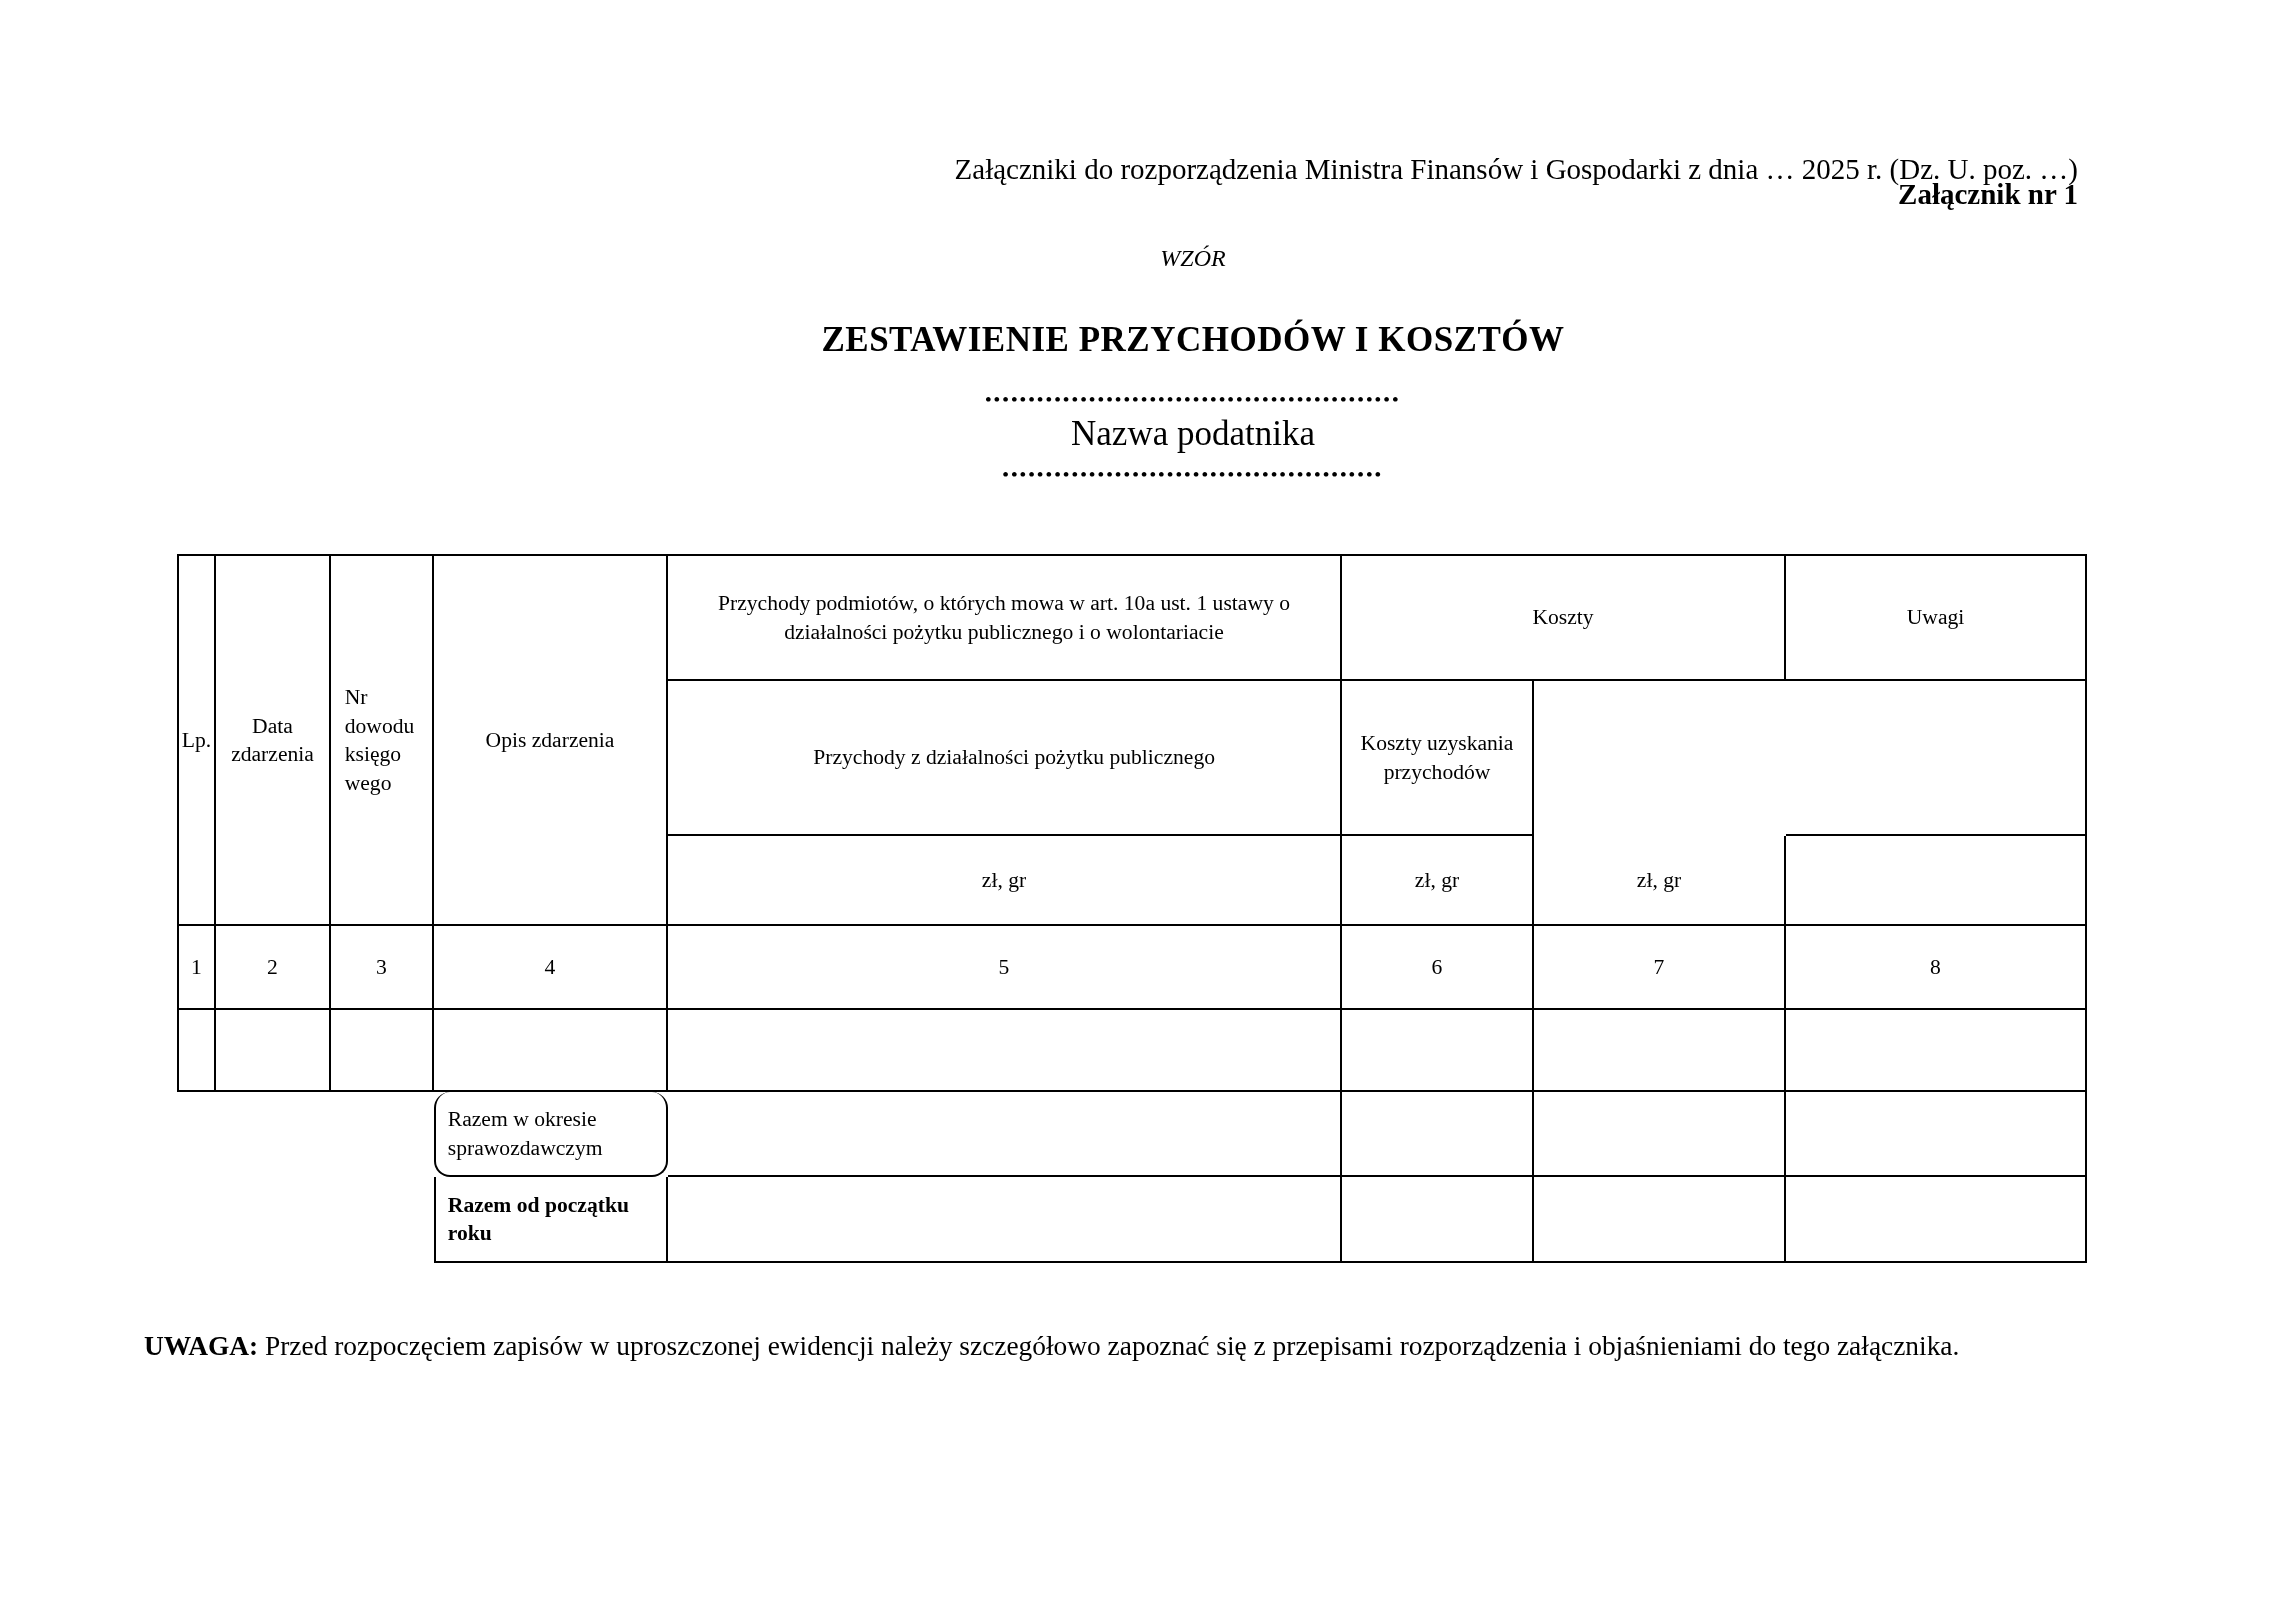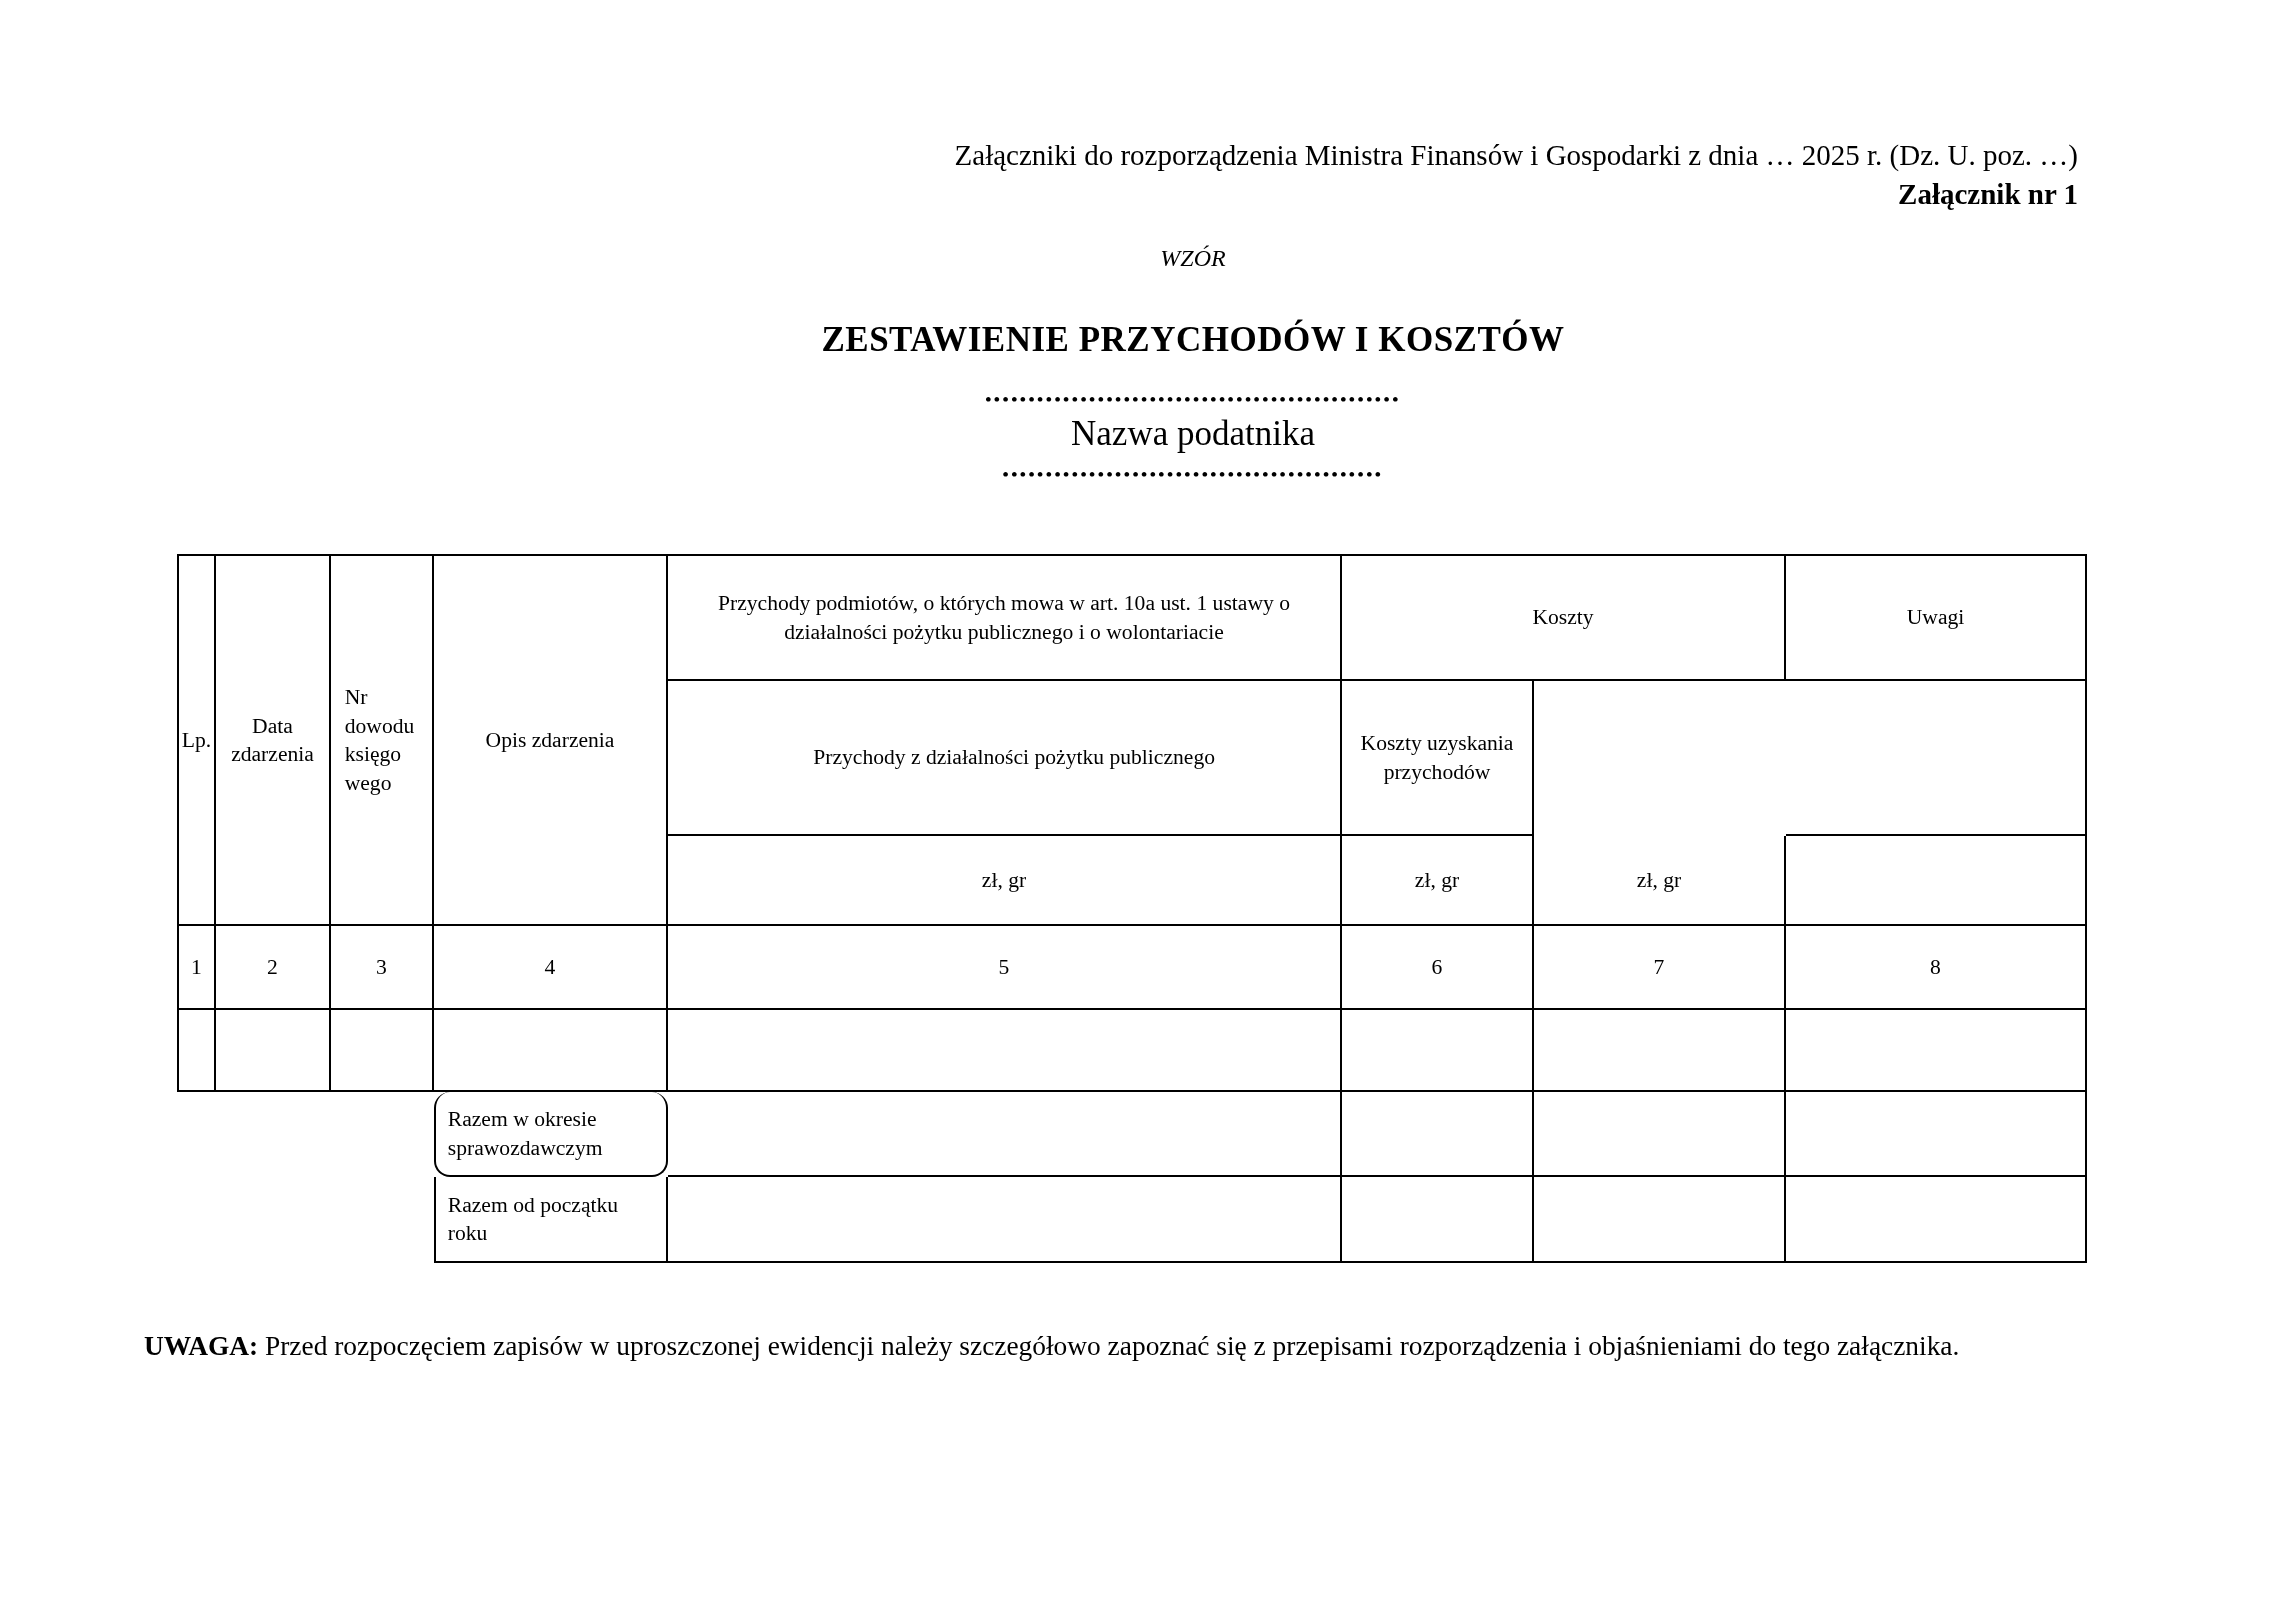--- a/index.html
+++ b/index.html
@@ -7,21 +7,21 @@
     width:2293px;height:1621px;
     background:#ffffff;
     font-family:"Liberation Serif", serif;
     color:#000;
     position:relative;
     overflow:hidden;
   }
   .abs{position:absolute;}
   .right-block{right:215px;text-align:right;white-space:nowrap;}
   .center-block{left:93px;right:0;text-align:center;}
-  .attachment-note{top:139px;font-size:29px;}
+  .attachment-note{top:153px;font-size:29px;}
   .attachment-number{top:178px;font-size:29px;font-weight:bold;}
   .wzor{top:245px;font-size:24px;font-style:italic;}
   .main-title{top:320px;font-size:35px;font-weight:bold;letter-spacing:0.5px;}
   .dots{font-size:17.6px;font-weight:bold;letter-spacing:2.5px;line-height:19.6px;}
   .dots-top{top:390px;}
   .taxpayer-label{top:414px;font-size:35px;}
   .dots-bottom{top:465px;}
 
   
   .grid{
@@ -36,21 +36,21 @@
     border-right:2.9px solid #000;
     border-bottom:2.9px solid #000;
     display:flex;align-items:center;justify-content:center;
     text-align:center;
     padding:3.9px 7.8px;
   }
   .bt{border-top:2.9px solid #000;}
   .bl{border-left:2.9px solid #000;}
   .nr-cell{justify-content:flex-start;text-align:left;padding:3.9px 15.7px 3.9px 13.7px;overflow-wrap:anywhere;}
   .left-cell{justify-content:flex-start;text-align:left;padding:3.9px 9.8px 3.9px 11.8px;}
-  .bold{font-weight:normal;}
+  .bold{font-weight:bold;}
 
   .footer-note{left:144px;top:1331px;width:1960px;font-size:27.4px;}
   .footer-note b{font-weight:bold;}
 </style>
 </head>
 <body>
 
 <div class="abs right-block attachment-note">Załączniki do rozporządzenia Ministra Finansów i Gospodarki z dnia … 2025 r. (Dz. U. poz. …)</div>
 <div class="abs right-block attachment-number">Załącznik nr 1</div>
 

